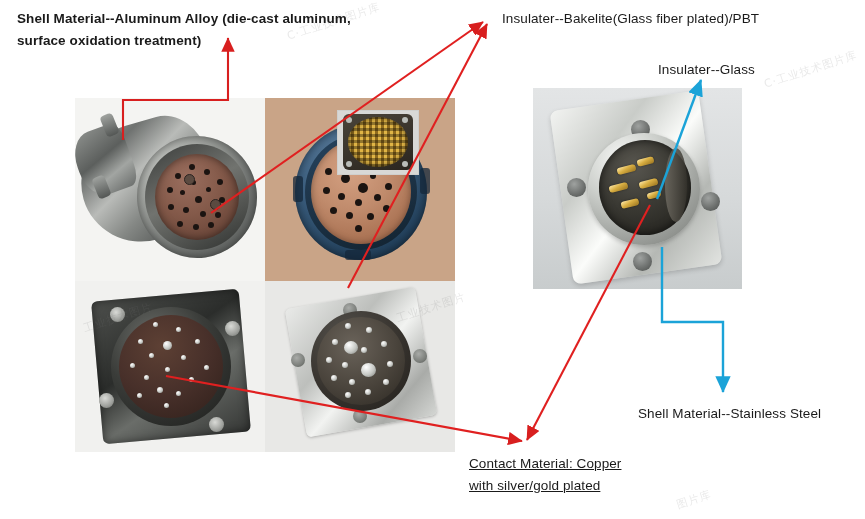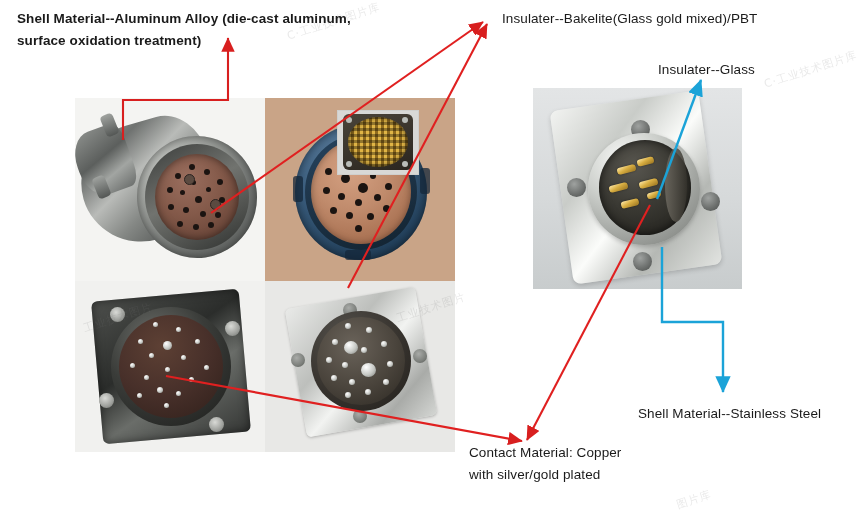--- a/index.html
+++ b/index.html
@@ -9,21 +9,21 @@
     color:#111111;
   }
   .stage{position:absolute;inset:0;}
 
   
   .label{position:absolute;font-size:13.5px;line-height:22px;color:#1a1a1a;white-space:pre-line;letter-spacing:.1px;}
   #lbl-shell-alum{left:17px;top:8px;width:420px;font-weight:bold;}
   #lbl-insulator-bake{left:502px;top:8px;width:360px;}
   #lbl-insulator-glass{left:658px;top:59px;width:210px;}
   #lbl-shell-steel{left:638px;top:403px;width:230px;}
-  #lbl-contact{left:469px;top:442px;width:240px;}
+  #lbl-contact{left:469px;top:453px;width:240px;text-decoration:underline;}
 
   
   .collage{position:absolute;left:75px;top:98px;width:380px;height:354px;background:#eceff0;}
   .cell{position:absolute;overflow:hidden;}
   .cell-a{left:0px;top:0px;width:190px;height:183px;background:#f4f4f2;}
   .cell-b{left:190px;top:0px;width:190px;height:183px;background:#c9a487;}
   .cell-c{left:0px;top:183px;width:190px;height:171px;background:#f1f1ef;}
   .cell-d{left:190px;top:183px;width:190px;height:171px;background:#e8e8e6;}
 
   
@@ -292,21 +292,21 @@
     <path d="M 662,247 L 662,322 L 723,322 L 723,392" fill="none" stroke="#1ba3d8" stroke-width="2.4" marker-end="url(#ah-blue)"></path>
 
     <path d="M 166,376 L 522,441" fill="none" stroke="#e02020" stroke-width="2.1" marker-end="url(#ah-red)"></path>
 
     <path d="M 650,205 L 527,440" fill="none" stroke="#e02020" stroke-width="2.1" marker-end="url(#ah-red)"></path>
   </svg>
 
   <div class="label" id="lbl-shell-alum">Shell Material--Aluminum Alloy (die-cast aluminum,
 surface oxidation treatment)</div>
 
-  <div class="label" id="lbl-insulator-bake">Insulater--Bakelite(Glass gold mixed)/PBT</div>
+  <div class="label" id="lbl-insulator-bake">Insulater--Bakelite(Glass fiber plated)/PBT</div>
 
   <div class="label" id="lbl-insulator-glass">Insulater--Glass</div>
 
   <div class="label" id="lbl-shell-steel">Shell Material--Stainless Steel</div>
 
   <div class="label" id="lbl-contact">Contact Material: Copper
 with silver/gold plated</div>
 
 </div>
 

